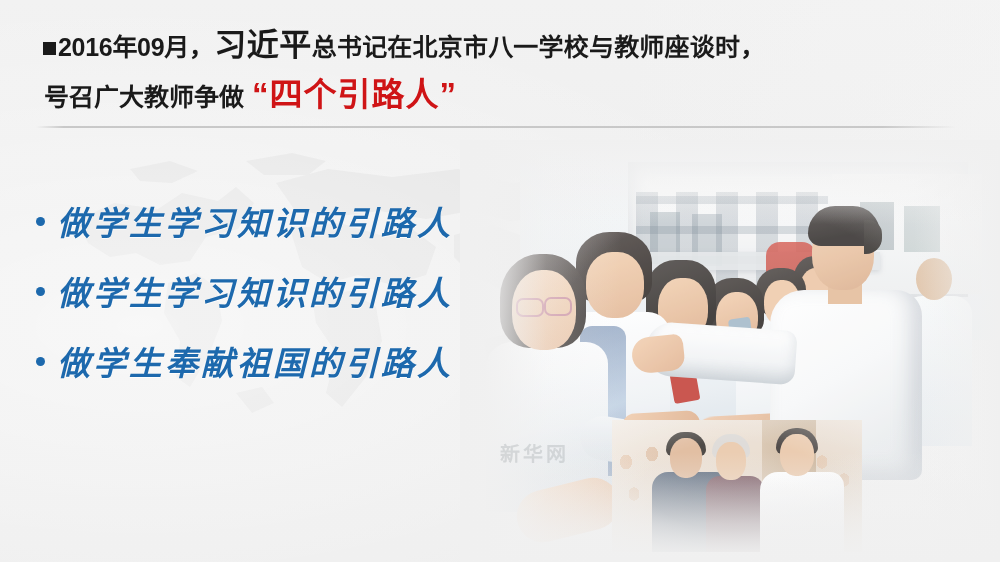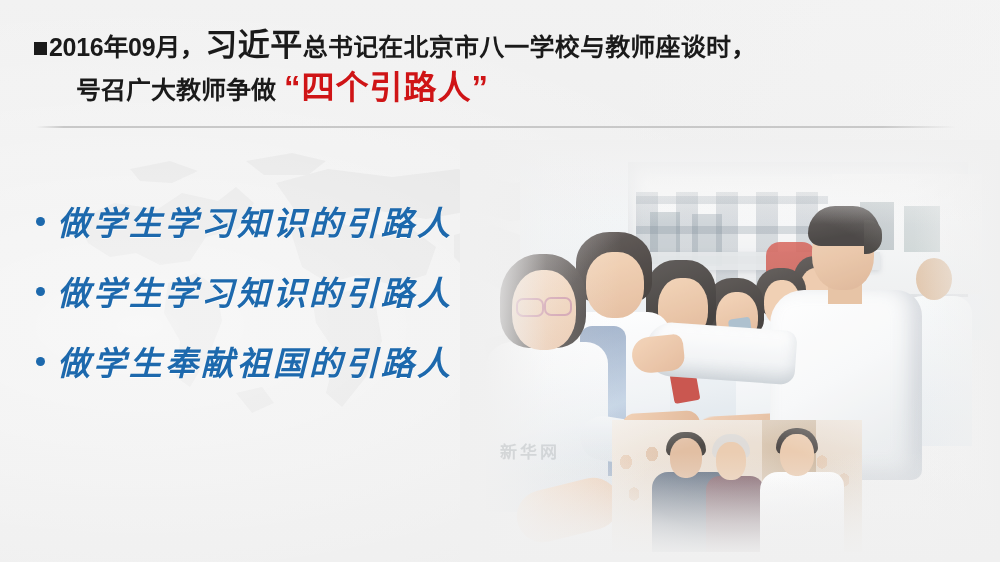--- a/index.html
+++ b/index.html
@@ -49,22 +49,22 @@
     left: 0;
     top: 28px;
     width: 640px;
     color: #1a1a1a;
   }
   .title-line {
     white-space: nowrap;
     font-weight: bold;
     line-height: 1.12;
   }
-  .title-line-1 { padding-left: 34px; font-size: 25px; letter-spacing: .2px; }
-  .title-line-2 { padding-left: 76px; font-size: 25px; margin-top: 6px; }
+  .title-line-1 { padding-left: 34px; font-size: 25px; letter-spacing: .2px; margin-left: 9px; }
+  .title-line-2 { padding-left: 44px; font-size: 25px; margin-top: 13px; }
 
   .sq-bullet {
     display: inline-block;
     width: 13px;
     height: 13px;
     background: #1a1a1a;
     vertical-align: 1px;
     margin-right: 2px;
   }
   .t-date   { font-size: 25px; font-weight: bold; letter-spacing: -.3px; }
@@ -356,21 +356,21 @@
     position: absolute;
     inset: 0;
     pointer-events: none;
     background: rgba(255,255,255,.16);
   }
 
   .watermark {
     position: absolute;
     left: 40px;
     top: 298px;
-    font-size: 17px;
+    font-size: 20px;
     font-weight: bold;
     color: rgba(150,155,160,.30);
     letter-spacing: 3px;
     font-family: "DejaVu Sans", sans-serif;
   }
 </style>
 </head>
 <body>
 
 <div id="slide">

